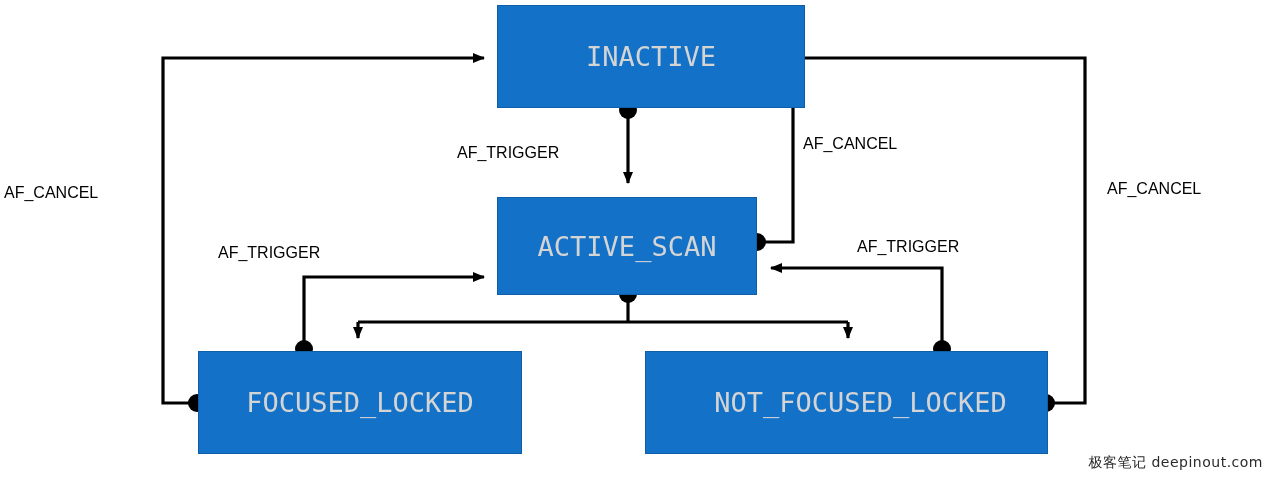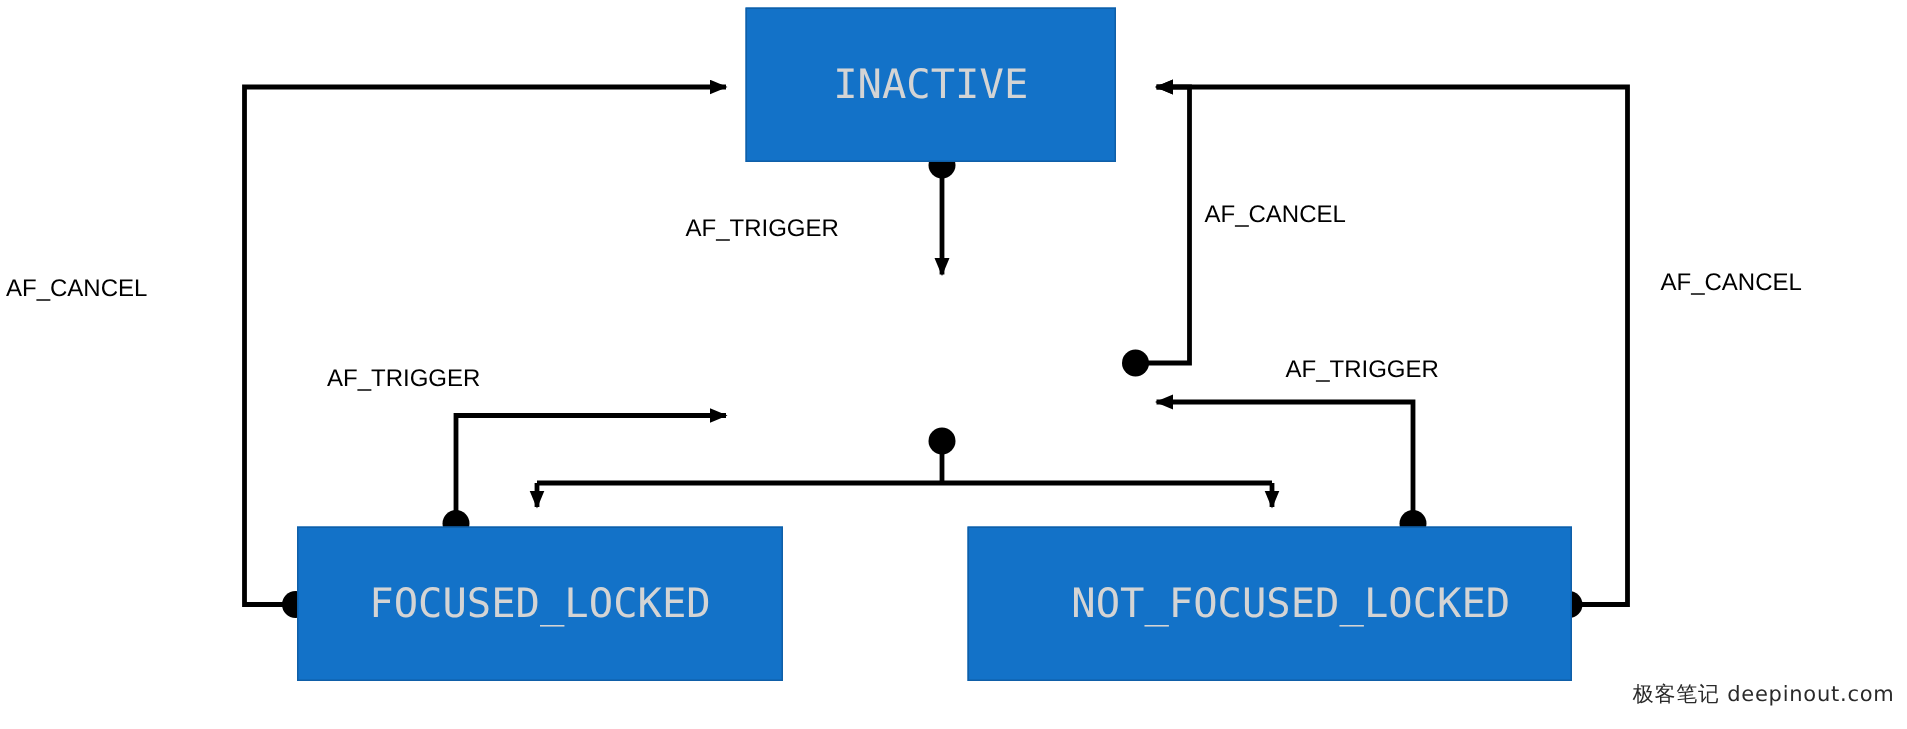--- a/index.html
+++ b/index.html
@@ -108,24 +108,27 @@
       </g>
 
       <g>
         <circle cx="1046" cy="403" r="9" fill="#000000" stroke="none"></circle>
         <path d="M1046,403 L1085,403 L1085,58 L771,58" marker-end="url(#arrowhead)"></path>
       </g>
 
     </g>
   </svg>
 
-  <div class="state-box" style="left:497px; top:5px; width:247px; height:103px;">
+  <div class="state-box" style="left:497px; top:5px; width:308px; height:103px;">
     <span class="state-label">INACTIVE</span>
   </div>
 
+  <div class="state-box" style="left:497px; top:197px; width:260px; height:98px;">
+    <span class="state-label">ACTIVE_SCAN</span>
+  </div>
 
   <div class="state-box" style="left:198px; top:351px; width:324px; height:103px;justify-content:center;">
     <span class="state-label">FOCUSED_LOCKED</span>
   </div>
 
   <div class="state-box" style="left:645px; top:351px; width:403px; height:103px;padding-left:28px;">
     <span class="state-label">NOT_FOCUSED_LOCKED</span>
   </div>
 
   <div class="edge-label" style="left:4px; top:185px;">AF_CANCEL</div>

